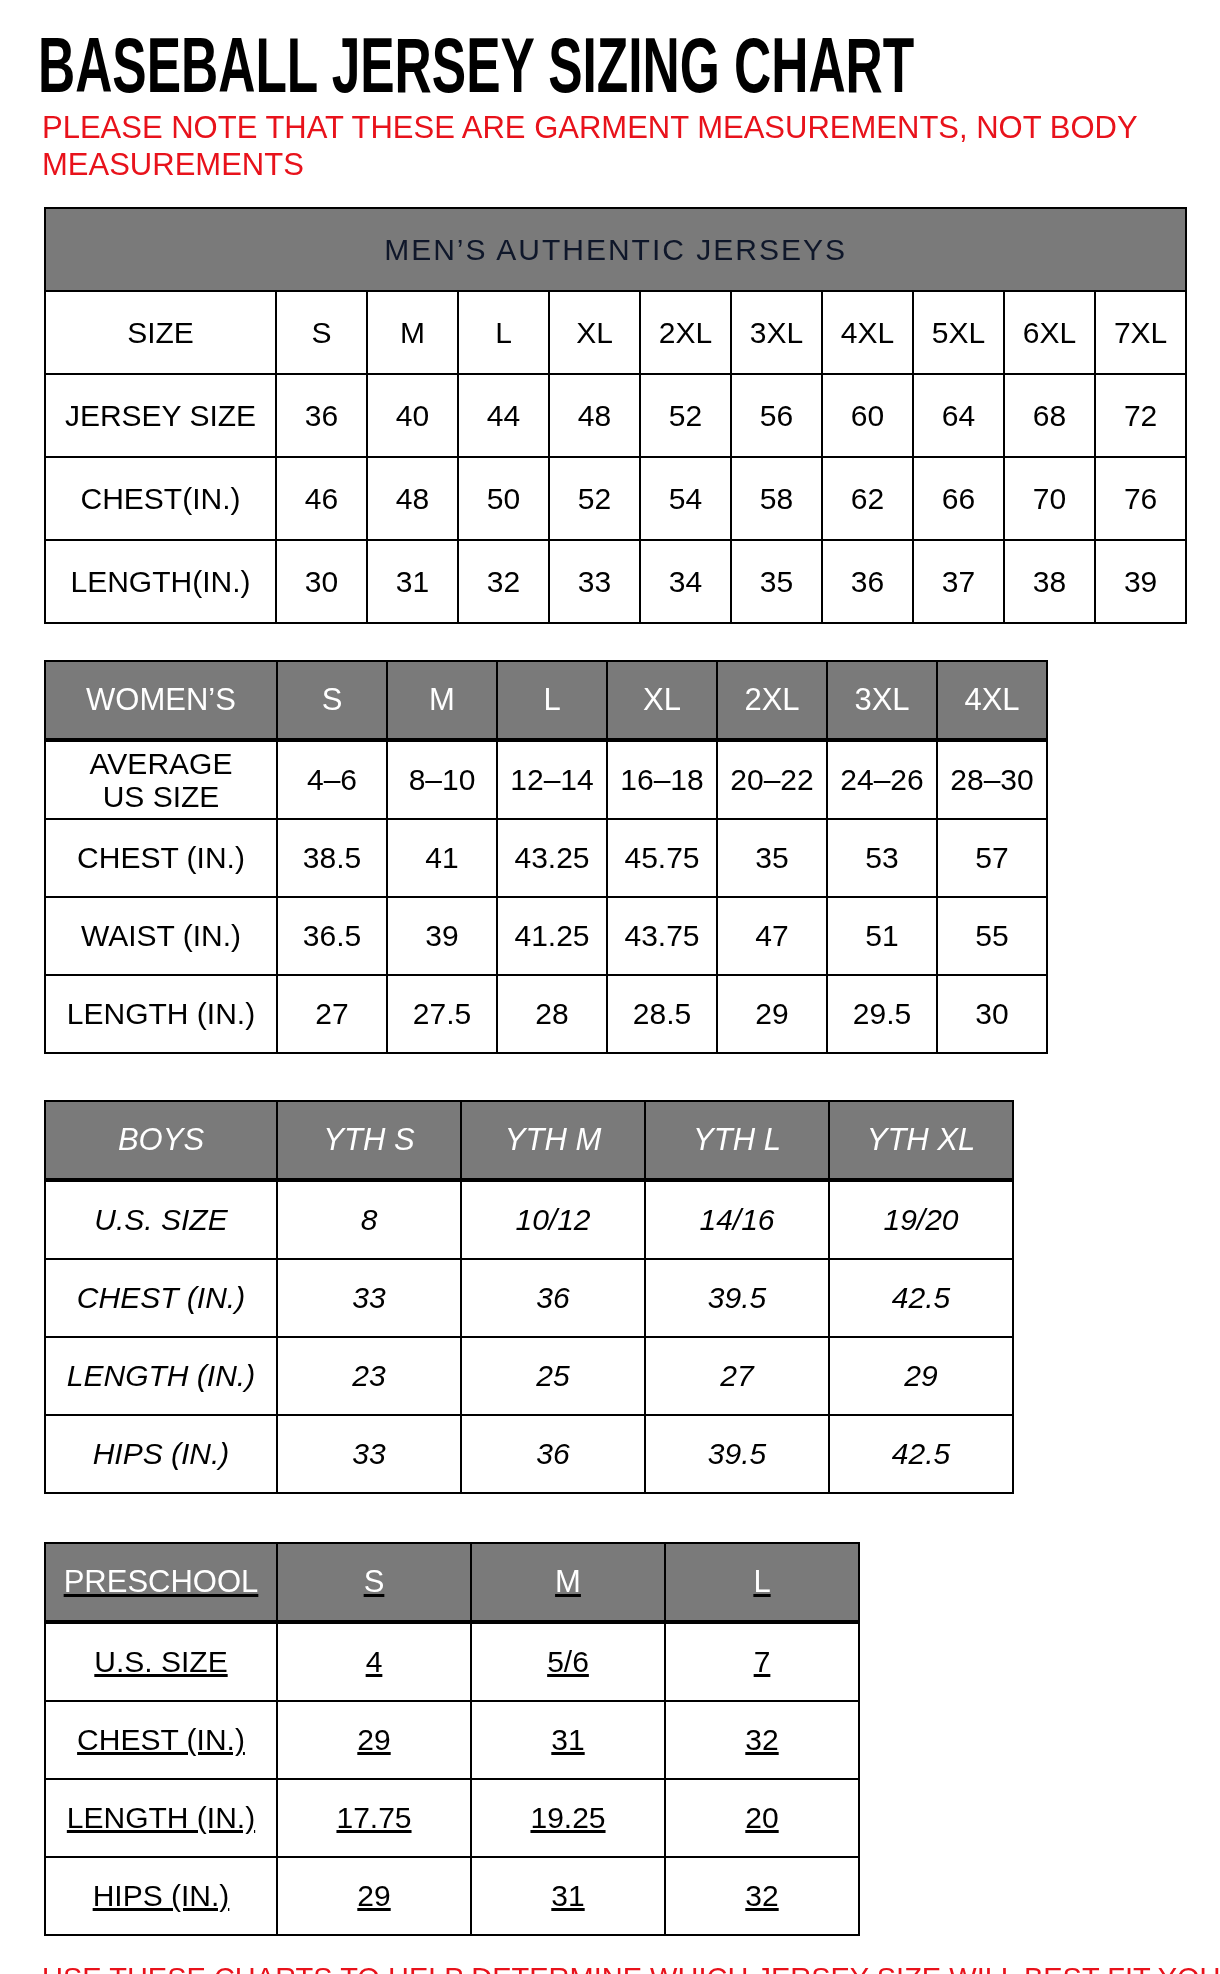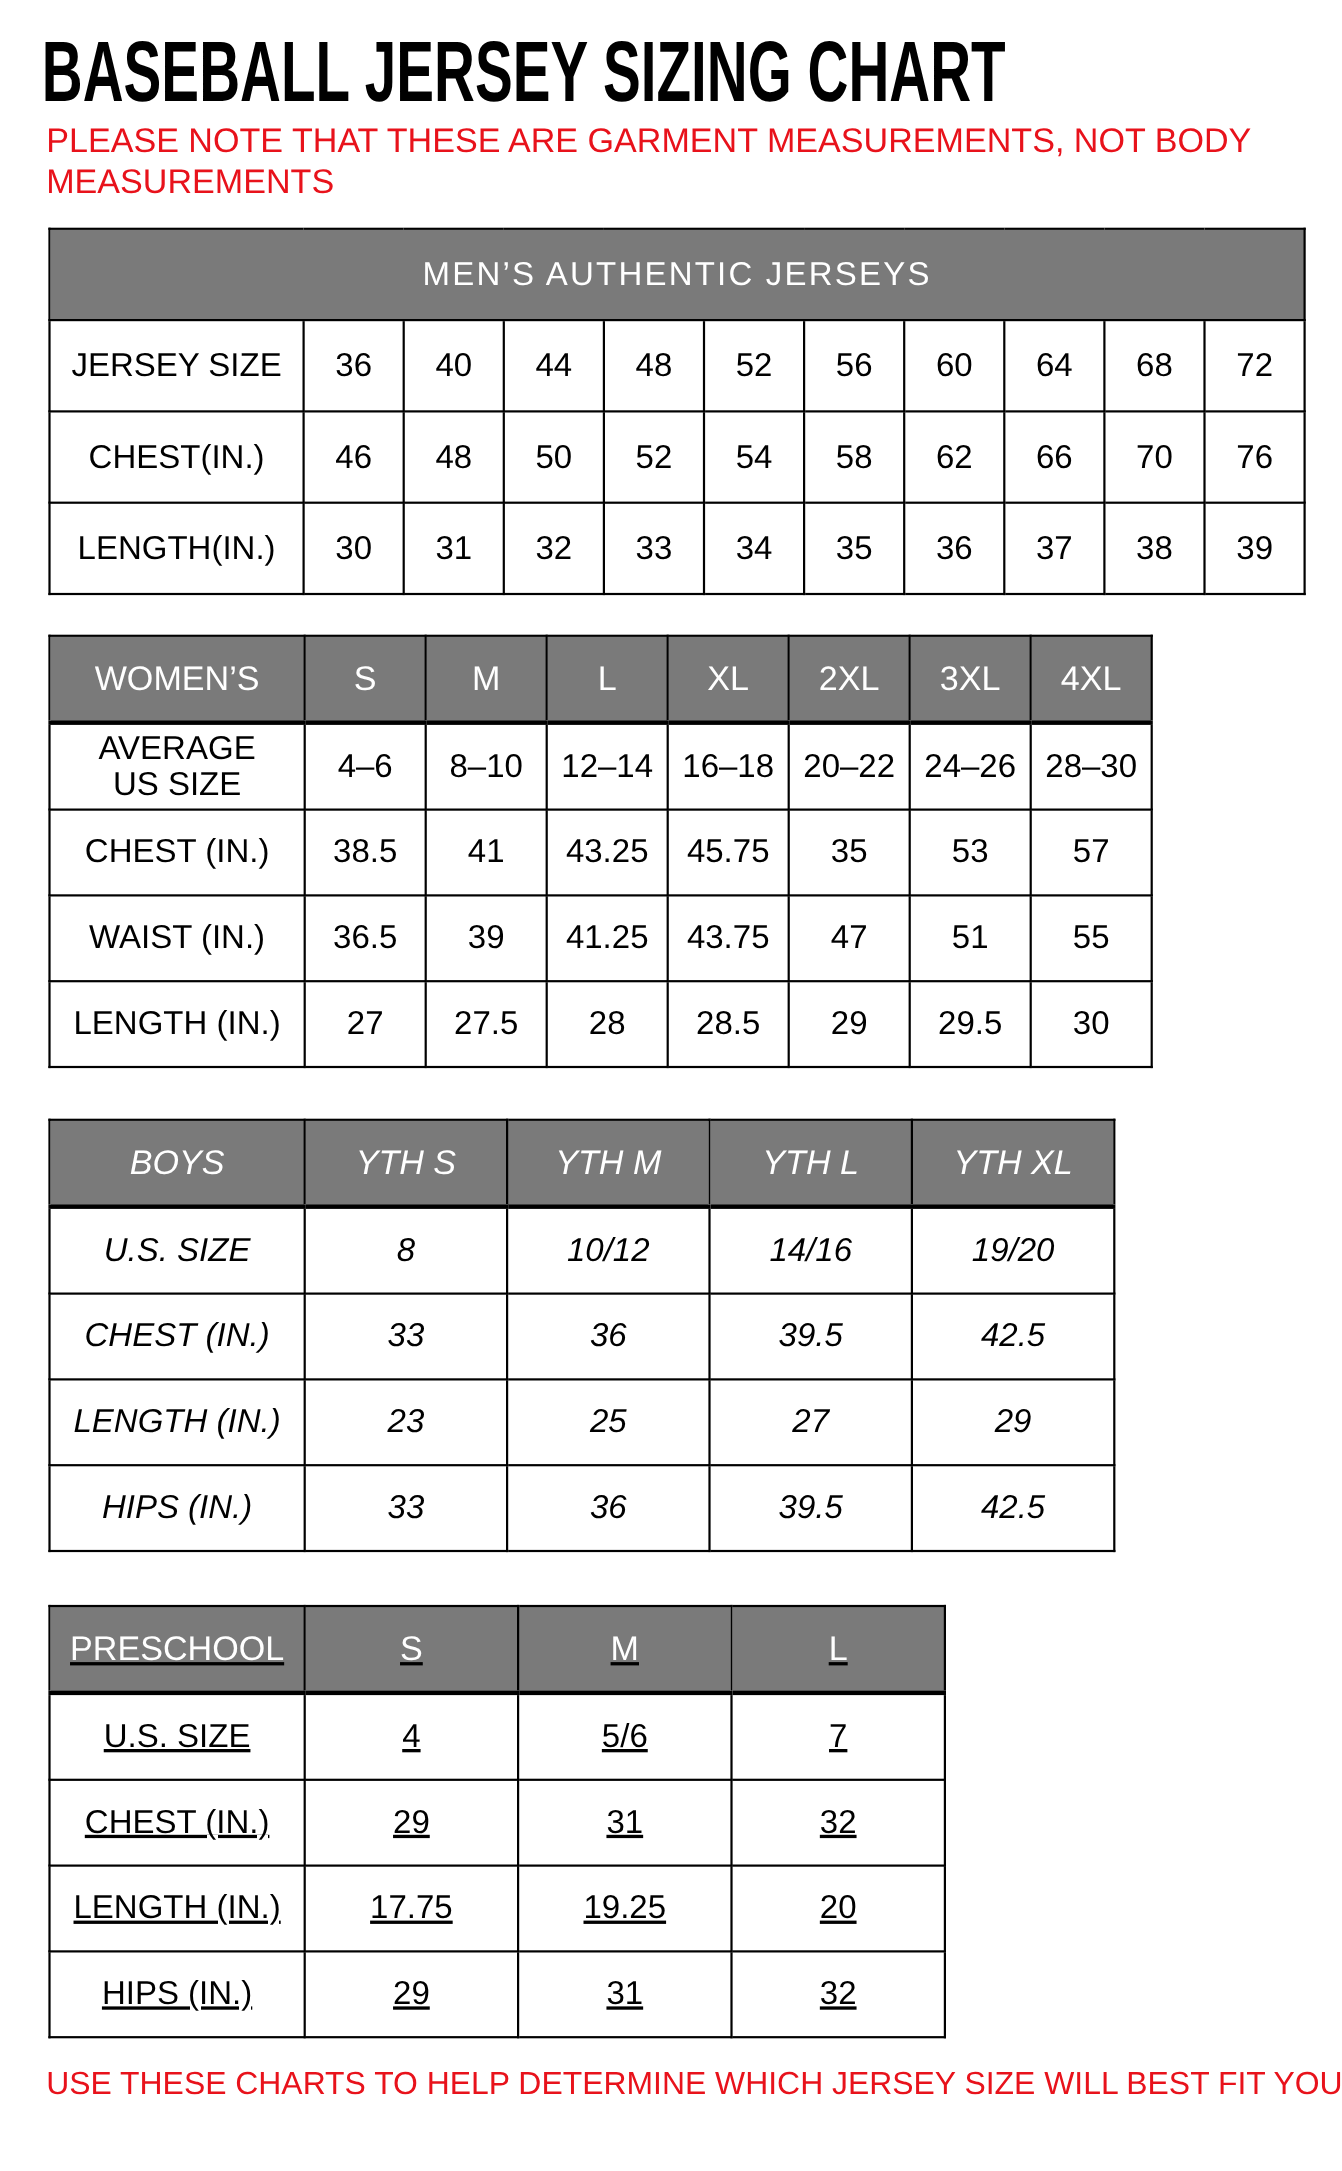--- a/index.html
+++ b/index.html
@@ -40,21 +40,21 @@
   table.t td {
     border:2px solid #000;
     text-align:center;
     vertical-align:middle;
     font-size:30px;
     padding:0;
     overflow:hidden;
   }
   td.banner-cell {
     background:var(--gray);
-    color:#ffffff;
+    color:#0f172a;
     font-size:38px;
     height:86px;
     letter-spacing:2px;
     margin-top:12px;
   }
   tr.ghead td {
     background:var(--gray);
     color:#fff;
     font-size:31px;
     height:76px;
@@ -89,20 +89,33 @@
         <col style="width: 91px;">
         <col style="width: 91px;">
         <col style="width: 91px;">
         <col style="width: 91px;">
         <col style="width: 91px;">
       </colgroup>
       <tbody>
         <tr>
           <td colspan="11" class="banner-cell">MEN’S AUTHENTIC JERSEYS</td>
         </tr>
+        <tr class="phead">
+          <td>SIZE</td>
+          <td>S</td>
+          <td>M</td>
+          <td>L</td>
+          <td>XL</td>
+          <td>2XL</td>
+          <td>3XL</td>
+          <td>4XL</td>
+          <td>5XL</td>
+          <td>6XL</td>
+          <td>7XL</td>
+        </tr>
         <tr>
           <td class="row-label">JERSEY SIZE</td>
           <td>36</td>
           <td>40</td>
           <td>44</td>
           <td>48</td>
           <td>52</td>
           <td>56</td>
           <td>60</td>
           <td>64</td>

